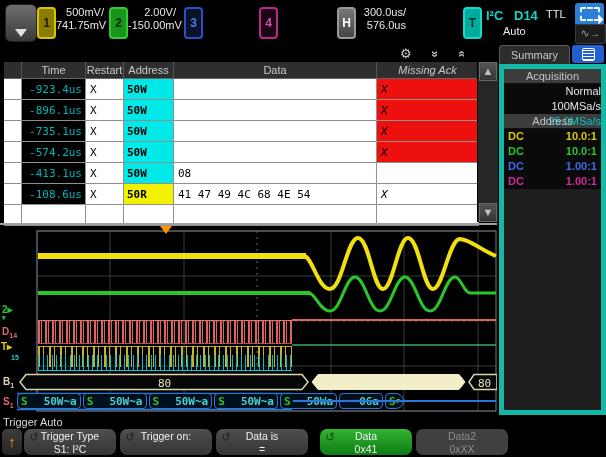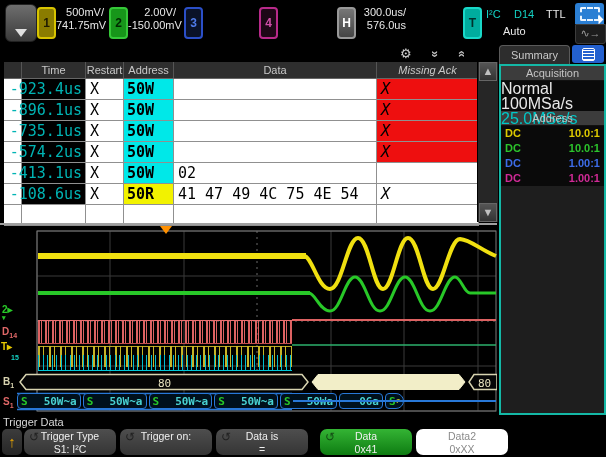--- a/index.html
+++ b/index.html
@@ -13,21 +13,21 @@
     border-left:6px solid transparent;border-right:6px solid transparent;border-top:8px solid #e0e0e0;}
   .chbadge{width:15px;height:28px;top:7px;border-radius:4px;text-align:center;
     font-size:12px;font-weight:bold;line-height:28px;}
   .b1{left:37px;background:#8a7c00;border:2px solid #d8c400;color:#201c00;}
   .b2{left:109px;background:#17961a;border:2px solid #35c838;color:#002800;}
   .b3{left:184px;background:#0a1228;border:2px solid #2b4fc8;color:#4f7be8;}
   .b4{left:259px;background:#1d0716;border:2px solid #b82a8a;color:#d04fa8;}
   .bh{left:337px;background:linear-gradient(#777,#444);border:2px solid #999;color:#fff;}
   .bt{left:463px;background:#00ac9e;border:2px solid #19d8c8;color:#00312c;}
   .chtxt{font-size:11px;color:#e8e8e8;text-align:right;width:48px;line-height:13px;}
-  .tb-teal{color:#14d2c4;font-size:11px;font-weight:normal;}
+  .tb-teal{color:#14d2c4;font-size:13px;font-weight:bold;}
   .tb-white{color:#e8e8e8;font-size:11px;}
   .zoom-btn{left:575px;top:3px;width:29px;height:21px;background:#2b7fd4;border-radius:3px 3px 0 0;}
   .zoom-btn .dash{position:absolute;left:5px;top:4px;width:16px;height:10px;border:2px dashed #eaf4ff;border-radius:2px;}
   .zoom-btn .cur{position:absolute;right:2px;bottom:1px;width:0;height:0;
     border-top:7px solid #fff;border-left:7px solid transparent;transform:rotate(45deg);}
   .wave-btn{left:575px;top:24px;width:29px;height:18px;background:#1c1c1c;border:1px solid #3c3c3c;
     border-radius:0 0 3px 3px;color:#9a9a9a;font-size:11px;text-align:center;line-height:16px;}
   
   .lister-title{left:0;top:45px;width:497px;height:17px;background:#1b1b1b;color:#e0e0e0;
     font-size:11px;line-height:17px;padding-left:5px;box-sizing:border-box;}
@@ -36,21 +36,21 @@
   .chev{display:inline-block;font-size:12px;font-weight:bold;color:#bbb;}
   .chev.down{transform:rotate(90deg);} .chev.up{transform:rotate(-90deg);}
   .tbl{left:4px;top:62px;width:475px;}
   .trow{display:flex;height:20px;background:#fff;border-bottom:1px solid #909090;}
   .thead{display:flex;height:16px;background:#2e2e2e;color:#c8c8c8;font-size:11px;border-bottom:1px solid #666;}
   .thead .cell{border-right:1px solid #555;display:flex;align-items:center;justify-content:center;}
   .cell{box-sizing:border-box;}
   .c-sel{width:18px;} .c-time{width:64px;} .c-res{width:38px;} .c-addr{width:50px;}
   .c-data{width:203px;} .c-ack{width:102px;font-style:italic;}
   .trow .cell{border-right:1px solid #909090;font-family:"DejaVu Sans Mono",monospace;
-    font-size:15px;color:#000;display:flex;align-items:center;}
+    font-size:11px;color:#000;display:flex;align-items:center;}
   .trow .c-time{background:#000;color:#00b4b4;justify-content:flex-end;padding-right:3px;}
   .trow .c-res,.trow .c-ack,.trow .c-data{padding-left:4px;}
   .addr-w{background:#00e8e8;font-weight:bold;width:100%;height:100%;display:flex;align-items:center;padding-left:3px;box-sizing:border-box;}
   .addr-r{background:#f2f200;font-weight:bold;width:100%;height:100%;display:flex;align-items:center;padding-left:3px;box-sizing:border-box;}
   .ack-red{background:#ee0f0f;}
   .scrollbar{left:477px;top:62px;width:20px;height:160px;background:#262626;border-left:1px solid #000;}
   .sbtn{position:absolute;left:1px;width:18px;height:19px;background:linear-gradient(#555,#333);
     border:1px solid #666;box-sizing:border-box;color:#c0c0c0;font-size:11px;text-align:center;line-height:17px;}
   
   .sep{left:0;top:223px;width:497px;height:2px;background:#a0a0a0;}
@@ -77,35 +77,35 @@
   .sline{left:293px;top:400px;width:203px;height:2px;background:#2878d8;}
   
   .sidebar{left:499px;top:45px;width:107px;height:304px;}
   .tabrow{position:absolute;left:0;top:0;width:107px;height:19px;display:flex;gap:2px;}
   .tab-summary{width:71px;height:19px;background:#2d2d2d;border:1px solid #5a5a5a;border-bottom:none;
     border-radius:4px 4px 0 0;color:#c8c8c8;font-size:11px;text-align:center;line-height:18px;box-sizing:border-box;}
   .tab-icon{width:32px;height:18px;background:#2360cf;border-radius:3px;position:relative;}
   .tab-icon .doc{position:absolute;left:10px;top:3px;width:11px;height:11px;border:1px solid #fff;border-radius:2px;
     background:repeating-linear-gradient(#2360cf 0 1px,#fff 1px 2px,#2360cf 2px 3px);}
   .panel{position:absolute;left:0;top:19px;width:107px;height:351px;background:#1e1e1e;
-    border:2px solid #14b8a6;box-sizing:border-box;}
+    border:5px solid #14b8a6;box-sizing:border-box;}
   .sechead{background:#3c3c3c;color:#c4c4c4;font-size:11px;text-align:center;height:14px;line-height:14px;
     border-bottom:1px solid #111;}
-  .secline{background:#0a0a0a;color:#e8e8e8;font-size:16px;text-align:left;height:15px;line-height:15px;}
+  .secline{background:#0a0a0a;color:#e8e8e8;font-size:11px;text-align:right;height:15px;line-height:15px;}
   .chanrow{display:flex;justify-content:space-between;background:#0a0a0a;height:15px;line-height:15px;
     font-size:11px;font-weight:bold;padding:0 4px;}
   .chanrow.y{color:#ddc900;} .chanrow.g{color:#2cc42c;} .chanrow.b{color:#3d6ce8;} .chanrow.m{color:#d02a96;}
   
   .menu-title{left:3px;top:416px;font-size:11px;color:#d8d8d8;}
   .softkey{position:absolute;top:429px;width:92px;height:26px;border-radius:7px;
     background:linear-gradient(#4e4e4e,#353535);color:#f0f0f0;font-size:10.5px;text-align:center;
     line-height:13px;box-sizing:border-box;padding-top:1px;}
   .softkey .knob{position:absolute;left:5px;top:2px;font-size:12px;color:rgba(0,0,0,.55);}
   .softkey.active{background:linear-gradient(#34b434,#0e7c12);}
-  .softkey.disabled{background:#ffffff;color:#8a8a8a;}
+  .softkey.disabled{background:#404040;color:#8a8a8a;}
   .upkey{left:2px;top:429px;width:20px;height:26px;border-radius:5px;background:linear-gradient(#3c3c3c,#262626);
     color:#e8a400;font-size:15px;font-weight:bold;text-align:center;line-height:25px;}
 </style>
 </head>
 <body>
 
 <div id="screen">
 
   <div class="abs menu-btn">
       <div class="tri"></div>
@@ -200,31 +200,31 @@
       <div class="cell c-data"></div>
       <div class="cell c-ack ack-red">X</div>
     </div>
     <div class="trow">
       <div class="cell c-sel"></div>
       <div class="cell c-time">-413.1us</div>
       <div class="cell c-res">X</div>
       <div class="cell c-addr">
           <div class="addr-w">50W</div>
         </div>
-      <div class="cell c-data">02</div>
+      <div class="cell c-data">08</div>
       <div class="cell c-ack"></div>
     </div>
     <div class="trow">
       <div class="cell c-sel"></div>
       <div class="cell c-time">-108.6us</div>
       <div class="cell c-res">X</div>
       <div class="cell c-addr">
           <div class="addr-r">50R</div>
         </div>
-      <div class="cell c-data">41 47 49 4C 75 4E 54</div>
+      <div class="cell c-data">41 47 49 4C 68 4E 54</div>
       <div class="cell c-ack">X</div>
     </div>
     <div class="trow">
       <div class="cell c-sel"></div>
         <div class="cell c-time" style="background:#fff;"></div>
       <div class="cell c-res"></div>
         <div class="cell c-addr"></div>
       <div class="cell c-data"></div>
         <div class="cell c-ack"></div>
     </div>
@@ -357,21 +357,21 @@
         <span>DC</span>
           <span>1.00:1</span>
       </div>
       <div class="chanrow m">
         <span>DC</span>
           <span>1.00:1</span>
       </div>
     </div>
   </div>
 
-  <div class="abs menu-title">Trigger Data</div>
+  <div class="abs menu-title">Trigger Auto</div>
 
   <div class="upkey abs"><span>↑</span></div>
 
   <div class="softkey" style="left:24px;">
     <span class="knob">↺</span>
     <div>Trigger Type</div>
     <div>S1: I²C</div>
   </div>
   <div class="softkey" style="left:120px;">
     <span class="knob">↺</span>

